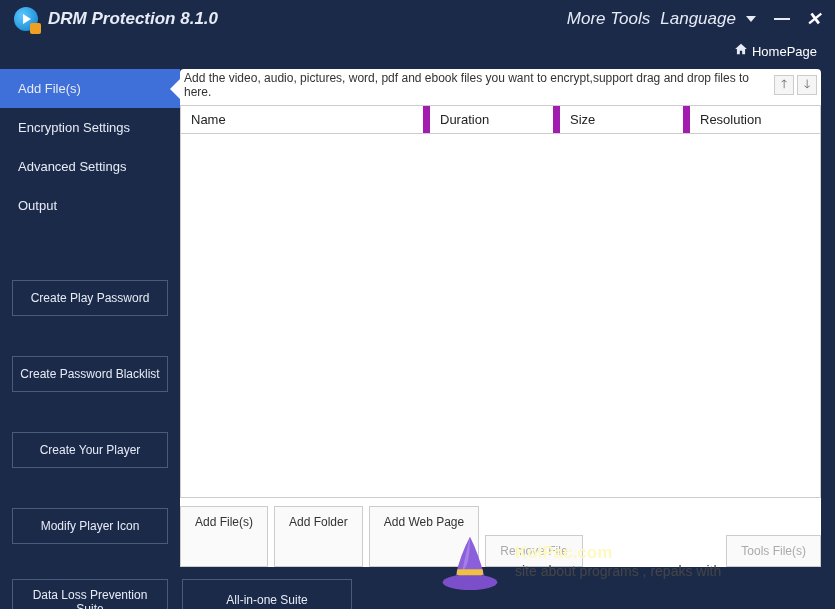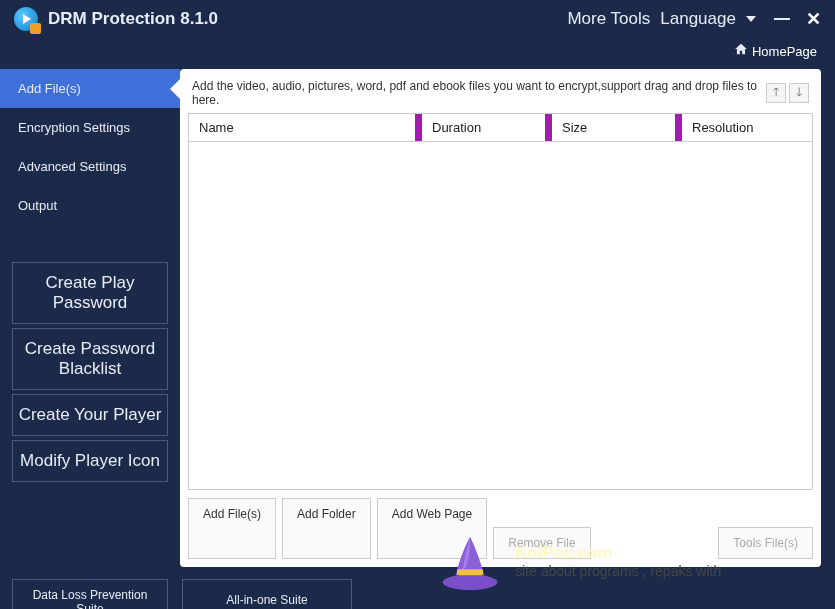--- a/index.html
+++ b/index.html
@@ -1,40 +1,40 @@
 <!DOCTYPE html>
 <html><head>
 <meta charset="utf-8">
 <style>
 * { box-sizing: border-box; margin: 0; padding: 0; font-family: Arial, sans-serif; }
 body { width: 835px; height: 609px; background: #1c2a4a; color: #fff; overflow: hidden; position: relative; }
 
-.titlebar { display: flex; align-items: center; padding: 8px 14px; height: 38px; }
+.titlebar { display: flex; align-items: center; padding: 8px 14px; height: 38px; font-style: italic; }
 .logo-icon { width: 24px; height: 24px; border-radius: 50%; background: radial-gradient(circle at 35% 35%, #5ac9ff, #0a7bc9); position: relative; margin-right: 10px; }
 .logo-icon::after { content: ''; position: absolute; left: 9px; top: 7px; border-left: 8px solid #fff; border-top: 5px solid transparent; border-bottom: 5px solid transparent; }
 .logo-lock { position: absolute; right: -3px; bottom: -3px; width: 11px; height: 11px; background: #f0a020; border-radius: 2px; }
 .app-title { font-size: 17px; font-weight: bold; color: #e6ebf5; flex: 1; }
 .tb-link { font-size: 17px; margin-right: 10px; color: #e6ebf5; cursor: pointer; }
 .tb-drop { display: inline-block; border-left: 5px solid transparent; border-right: 5px solid transparent; border-top: 6px solid #e6ebf5; margin-right: 18px; vertical-align: middle; cursor: pointer; }
 .tb-min { display: inline-block; width: 16px; height: 2px; background: #e6ebf5; margin-right: 16px; cursor: pointer; vertical-align: middle; }
 .tb-close { font-size: 18px; cursor: pointer; font-weight: bold; }
 
 .homerow { text-align: right; padding: 4px 18px 10px; font-size: 13px; }
 .homerow .house { display: inline-block; margin-right: 4px; }
 
 .body-wrap { display: flex; height: 498px; border-radius: 19px; }
 
 .sidebar { width: 180px; padding-left: 0; display: flex; flex-direction: column; }
 .nav-item { padding: 12px 18px; font-size: 13px; color: #e6ebf5; cursor: pointer; }
 .nav-item.active { background: #3f6fd8; position: relative; margin-left: 0; }
 .nav-item.active::after { content: ''; position: absolute; left: 170px; top: 50%; transform: translateY(-50%); border-right: 10px solid #fff; border-top: 10px solid transparent; border-bottom: 10px solid transparent; }
 .nav-gap { height: 35px; }
-.side-btn { margin: 2px 12px; padding: 10px 4px; border: 1px solid #4a5a7a; font-size: 17px; text-align: center; color: #e6ebf5; cursor: pointer; background: #1c2a4a; }
+.side-btn { margin: 20px 12px; padding: 10px 4px; border: 1px solid #4a5a7a; font-size: 12px; text-align: center; color: #e6ebf5; cursor: pointer; background: #1c2a4a; }
 
-.main-panel { flex: 1; background: #fff; border-radius: 4px; margin-right: 14px; color: #333; padding: 8px; display: flex; flex-direction: column; position: relative; }
+.main-panel { flex: 1; background: #fff; border-radius: 4px; margin-right: 14px; color: #333; display: flex; flex-direction: column; position: relative; }
 .hint-row { display: flex; align-items: center; font-size: 12px; padding: 2px 4px 6px; }
 .hint-row .hint { flex: 1; }
 .arrow-btn { width: 20px; height: 20px; border: 1px solid #ccc; background: #f5f5f5; margin-left: 3px; display: flex; align-items: center; justify-content: center; cursor: pointer; font-size: 12px; color: #666; }
 
 .table-wrap { flex: 1; border: 1px solid #ccc; overflow: hidden; }
 .thead { display: flex; border-bottom: 1px solid #ccc; }
 .th { padding: 6px 10px; font-size: 13px; color: #222; border-right: 7px solid #a21caf; }
 .th.name { flex: 1; }
 .th.size { width: 130px; }
 .th.dur { width: 130px; }

